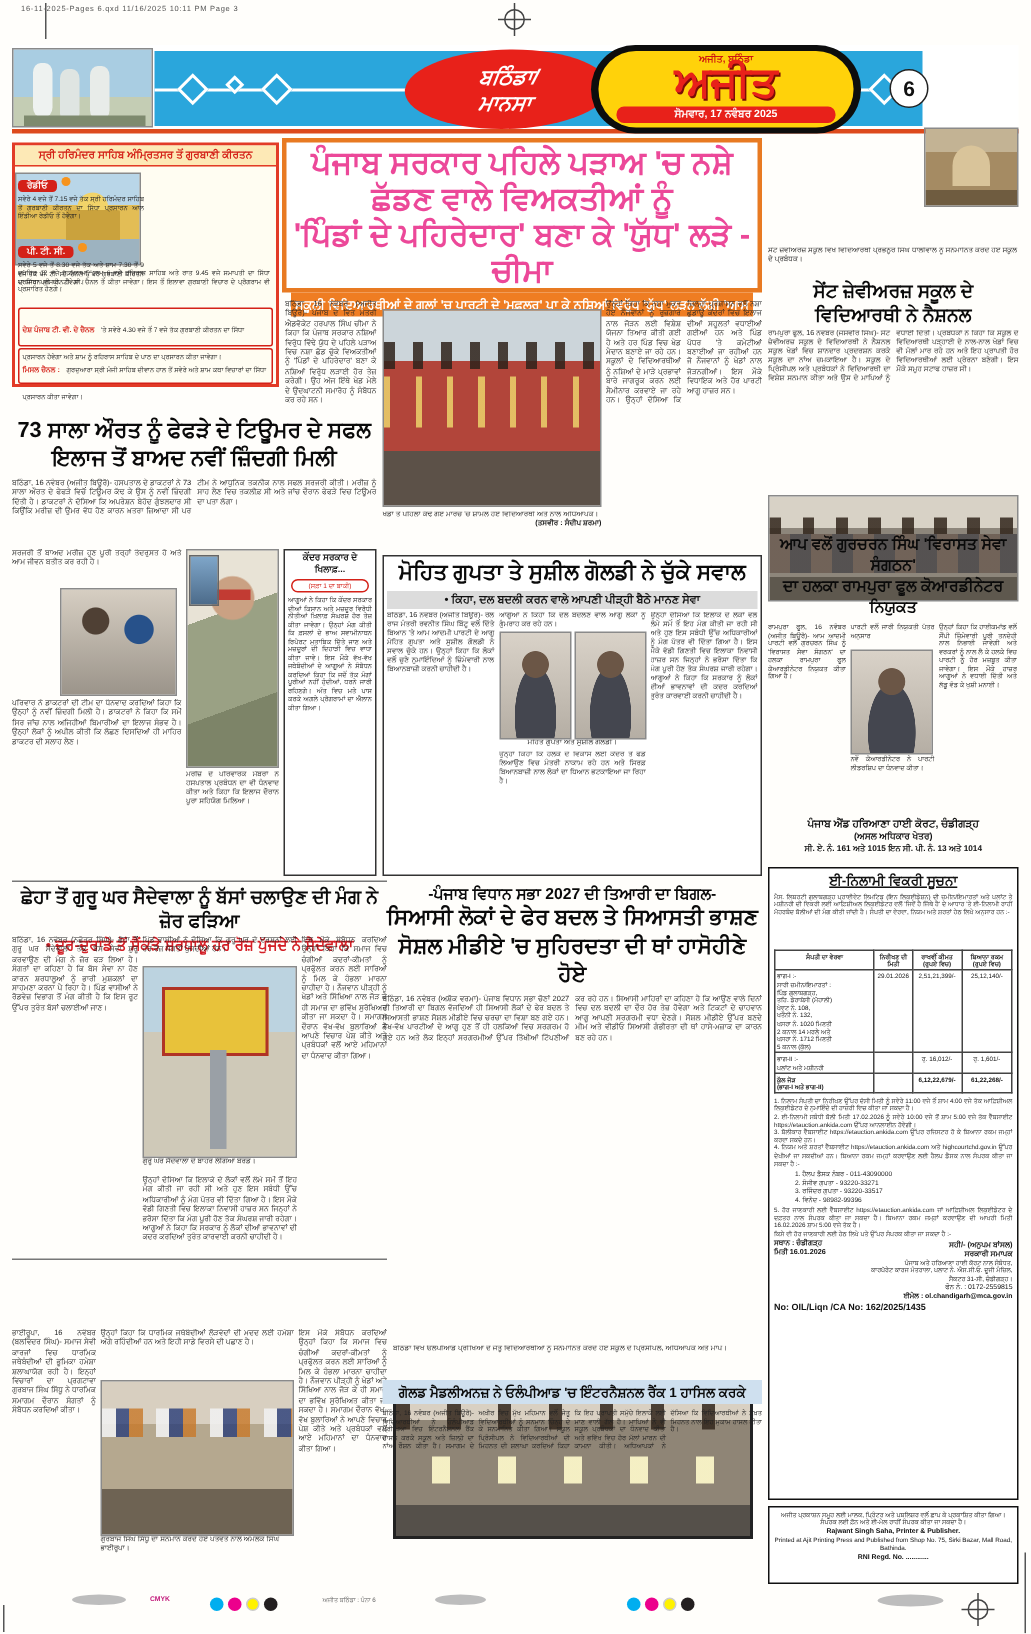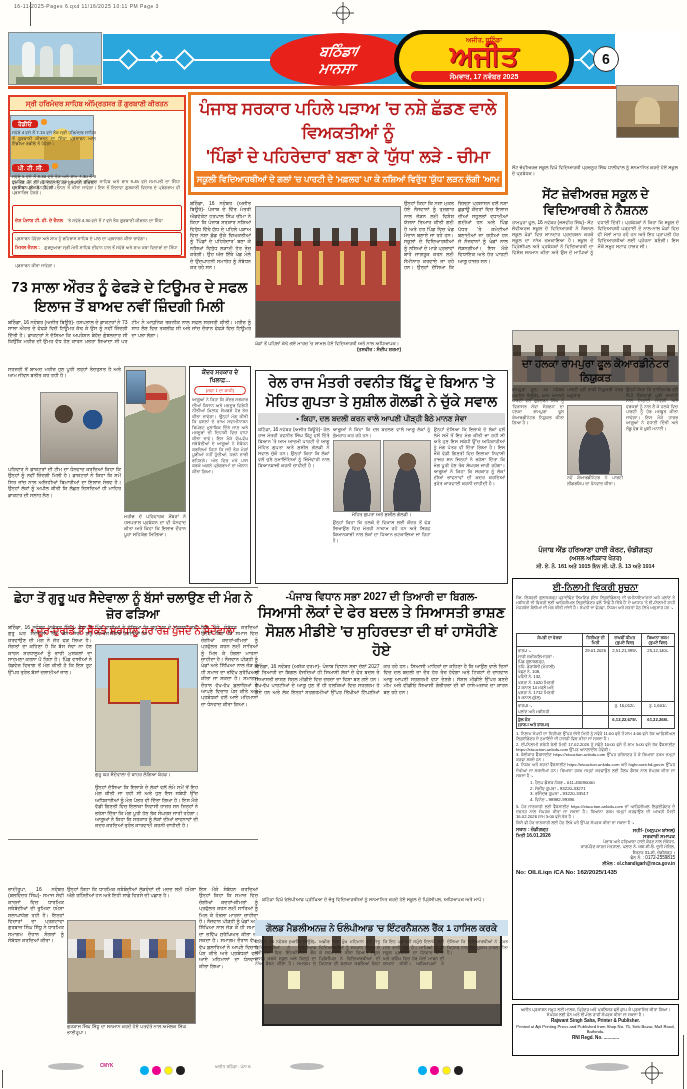--- a/index.html
+++ b/index.html
@@ -65,21 +65,21 @@
 .kirtan-title{height:14px;background:#fde9b6;color:#d42118;font-size:7px;line-height:14px;font-weight:800;text-align:center;border-bottom:1px solid #e23b27;overflow:hidden}
 .pill{display:inline-block;background:#d42118;color:#fff;font-size:6px;line-height:8px;font-weight:bold;padding:0 6px;border-radius:3px;margin:1px 0}
 .sun{display:inline-block;width:6px;height:6px;border-radius:50%;background:#f7941d;margin-left:3px;vertical-align:middle}
 .inner-red{border:1px solid #d42118;border-radius:2px;padding:2px;margin:2px}
 .inner-red b{color:#d42118;font-size:4.8px}
 
 .h15{font-size:14.5px;line-height:19px;font-weight:800;text-align:center;color:#0a0a0a}
 .h13{font-size:12.5px;line-height:16px;font-weight:800;text-align:center;color:#0a0a0a}
 .h11{font-size:10.5px;line-height:14px;font-weight:800;text-align:center;color:#0a0a0a}
 .mainbox{left:188px;top:92px;width:320px;height:103px;border:3px solid #e87a22;background:#fff;padding:2px 3px}
-.mainbox .l{font-size:17px;line-height:24px;font-weight:800;text-align:center;color:#b91c1c}
+.mainbox .l{font-size:21px;line-height:24px;font-weight:800;text-align:center;color:#ec4899}
 .mainbar{margin-top:2px;height:16px;background:#ef7d22;color:#fff;font-size:8.5px;line-height:16px;font-weight:bold;text-align:center;overflow:hidden}
 .graybar{height:12px;background:#dcdcdc;color:#111;font-size:7.5px;line-height:12px;font-weight:bold;text-align:center;margin:2px 0;overflow:hidden}
 .redsub{color:#d41f26;font-weight:800;font-size:10px;line-height:13px;text-align:center}
 .bluebar{background:#cfe0ef;font-size:9px;line-height:16px;font-weight:800;text-align:center;color:#0a0a0a;overflow:hidden}
 .kendar{border:1px solid #333;padding:2px;background:#fff}
 .kendar .hd{font-size:6px;line-height:7.5px;font-weight:800;text-align:center}
 .kendar .pl{display:block;width:52px;margin:2px auto;border:1px solid #d42118;border-radius:6px;color:#d42118;font-size:4.4px;line-height:7px;text-align:center}
 
 .court{text-align:center;font-weight:800}
 .aucbox{border:1.5px solid #111;background:#fff;padding:3px}
@@ -218,21 +218,20 @@
   </section>
   <div class="abs t5" style="left:190px;top:200px;width:61px;height:164px">ਬਠਿੰਡਾ, 16 ਨਵੰਬਰ (ਅਜੀਤ ਬਿਊਰੋ)- ਪੰਜਾਬ ਦੇ ਵਿੱਤ ਮੰਤਰੀ ਐਡਵੋਕੇਟ ਹਰਪਾਲ ਸਿੰਘ ਚੀਮਾ ਨੇ ਕਿਹਾ ਕਿ ਪੰਜਾਬ ਸਰਕਾਰ ਨਸ਼ਿਆਂ ਵਿਰੁੱਧ ਵਿੱਢੇ ਯੁੱਧ ਦੇ ਪਹਿਲੇ ਪੜਾਅ ਵਿਚ ਨਸ਼ਾ ਛੱਡ ਚੁੱਕੇ ਵਿਅਕਤੀਆਂ ਨੂੰ 'ਪਿੰਡਾਂ ਦੇ ਪਹਿਰੇਦਾਰ' ਬਣਾ ਕੇ ਨਸ਼ਿਆਂ ਵਿਰੁੱਧ ਲੜਾਈ ਹੋਰ ਤੇਜ਼ ਕਰੇਗੀ। ਉਹ ਅੱਜ ਇੱਥੇ ਖੇਡ ਮੇਲੇ ਦੇ ਉਦਘਾਟਨੀ ਸਮਾਰੋਹ ਨੂੰ ਸੰਬੋਧਨ ਕਰ ਰਹੇ ਸਨ।</div>
   <div class="abs ph ph-march" style="left:255px;top:206px;width:146px;height:132px"></div>
   <div class="abs cap" style="left:255px;top:341px;width:146px;height:22px">
     <span>ਖੇਡਾਂ ਤੋਂ ਪਹਿਲਾਂ ਕੱਢੇ ਗਏ ਮਾਰਚ 'ਚ ਸ਼ਾਮਲ ਹੋਏ ਵਿਦਿਆਰਥੀ ਅਤੇ ਨਾਲ ਅਧਿਆਪਕ।</span>
     <span class="credit">(ਤਸਵੀਰ : ਸੰਦੀਪ ਸ਼ਰਮਾ)</span>
   </div>
   <div class="abs t5 cols2" style="left:404px;top:200px;width:104px;height:164px">ਉਨ੍ਹਾਂ ਕਿਹਾ ਕਿ ਨਸ਼ਾ ਮੁਕਤ ਹੋਏ ਨੌਜਵਾਨਾਂ ਨੂੰ ਰੁਜ਼ਗਾਰ ਨਾਲ ਜੋੜਨ ਲਈ ਵਿਸ਼ੇਸ਼ ਯੋਜਨਾ ਤਿਆਰ ਕੀਤੀ ਗਈ ਹੈ ਅਤੇ ਹਰ ਪਿੰਡ ਵਿਚ ਖੇਡ ਮੈਦਾਨ ਬਣਾਏ ਜਾ ਰਹੇ ਹਨ। ਸਕੂਲਾਂ ਦੇ ਵਿਦਿਆਰਥੀਆਂ ਨੂੰ ਨਸ਼ਿਆਂ ਦੇ ਮਾੜੇ ਪ੍ਰਭਾਵਾਂ ਬਾਰੇ ਜਾਗਰੂਕ ਕਰਨ ਲਈ ਸੈਮੀਨਾਰ ਕਰਵਾਏ ਜਾ ਰਹੇ ਹਨ। ਉਨ੍ਹਾਂ ਦੱਸਿਆ ਕਿ ਜ਼ਿਲ੍ਹਾ ਪ੍ਰਸ਼ਾਸਨ ਵਲੋਂ ਨਸ਼ਾ ਛੁਡਾਊ ਕੇਂਦਰਾਂ ਵਿਚ ਇਲਾਜ ਦੀਆਂ ਸਹੂਲਤਾਂ ਵਧਾਈਆਂ ਗਈਆਂ ਹਨ ਅਤੇ ਪਿੰਡ ਪੱਧਰ 'ਤੇ ਕਮੇਟੀਆਂ ਬਣਾਈਆਂ ਜਾ ਰਹੀਆਂ ਹਨ ਜੋ ਨੌਜਵਾਨਾਂ ਨੂੰ ਖੇਡਾਂ ਨਾਲ ਜੋੜਨਗੀਆਂ। ਇਸ ਮੌਕੇ ਵਿਧਾਇਕ ਅਤੇ ਹੋਰ ਪਾਰਟੀ ਆਗੂ ਹਾਜ਼ਰ ਸਨ।</div>
 
   <section class="abs" style="left:255px;top:370px;width:253px;height:214px;border:1px solid #333;padding:2px;background:#fff">
-    <h2 class="h15">ਰੇਲ ਰਾਜ ਮੰਤਰੀ ਰਵਨੀਤ ਬਿੱਟੂ ਦੇ ਬਿਆਨ 'ਤੇ</h2>
     <h2 class="h15">ਮੋਹਿਤ ਗੁਪਤਾ ਤੇ ਸੁਸ਼ੀਲ ਗੋਲਡੀ ਨੇ ਚੁੱਕੇ ਸਵਾਲ</h2>
     <div class="graybar">• ਕਿਹਾ, ਦਲ ਬਦਲੀ ਕਰਨ ਵਾਲੇ ਆਪਣੀ ਪੀੜ੍ਹੀ ਬੈਠੇ ਮਾਨਣ ਸੇਵਾ</div>
     <div style="display:flex;gap:3px;height:148px">
       <div class="t48" style="width:74px">ਬਠਿੰਡਾ, 16 ਨਵੰਬਰ (ਅਜੀਤ ਬਿਊਰੋ)- ਰੇਲ ਰਾਜ ਮੰਤਰੀ ਰਵਨੀਤ ਸਿੰਘ ਬਿੱਟੂ ਵਲੋਂ ਦਿੱਤੇ ਬਿਆਨ 'ਤੇ ਆਮ ਆਦਮੀ ਪਾਰਟੀ ਦੇ ਆਗੂ ਮੋਹਿਤ ਗੁਪਤਾ ਅਤੇ ਸੁਸ਼ੀਲ ਗੋਲਡੀ ਨੇ ਸਵਾਲ ਚੁੱਕੇ ਹਨ। ਉਨ੍ਹਾਂ ਕਿਹਾ ਕਿ ਲੋਕਾਂ ਵਲੋਂ ਚੁਣੇ ਨੁਮਾਇੰਦਿਆਂ ਨੂੰ ਜ਼ਿੰਮੇਵਾਰੀ ਨਾਲ ਬਿਆਨਬਾਜ਼ੀ ਕਰਨੀ ਚਾਹੀਦੀ ਹੈ।</div>
       <div style="width:99px">
         <div class="t48" style="height:13px">ਆਗੂਆਂ ਨੇ ਕਿਹਾ ਕਿ ਦਲ ਬਦਲਣ ਵਾਲੇ ਆਗੂ ਲੋਕਾਂ ਨੂੰ ਗੁੰਮਰਾਹ ਕਰ ਰਹੇ ਹਨ।</div>
         <div style="display:flex;gap:2px">
           <div class="ph ph-port" style="width:48px;height:72px"></div>
           <div class="ph ph-port" style="width:48px;height:72px"></div>
         </div>
@@ -256,20 +255,21 @@
   <div class="abs t44 cols4" style="left:255px;top:939px;width:253px;height:118px">ਬਠਿੰਡਾ, 16 ਨਵੰਬਰ (ਅਜੀਤ ਬਿਊਰੋ)- ਵਿਦਿਆਰਥੀਆਂ ਨੇ ਓਲੰਪੀਆਡ ਪ੍ਰੀਖਿਆ ਵਿਚ ਇੰਟਰਨੈਸ਼ਨਲ ਰੈਂਕ ਹਾਸਲ ਕਰਕੇ ਸਕੂਲ ਅਤੇ ਜ਼ਿਲ੍ਹੇ ਦਾ ਨਾਂਅ ਰੌਸ਼ਨ ਕੀਤਾ ਹੈ। ਸਮਾਗਮ ਦੇ ਅਖ਼ੀਰ ਵਿਚ ਮੁੱਖ ਮਹਿਮਾਨ ਵਲੋਂ ਜੇਤੂ ਵਿਦਿਆਰਥੀਆਂ ਨੂੰ ਸਨਮਾਨ ਚਿੰਨ੍ਹ ਦੇ ਕੇ ਸਨਮਾਨਿਤ ਕੀਤਾ ਗਿਆ। ਸਕੂਲ ਪ੍ਰਿੰਸੀਪਲ ਨੇ ਵਿਦਿਆਰਥੀਆਂ ਦੀ ਮਿਹਨਤ ਦੀ ਸ਼ਲਾਘਾ ਕਰਦਿਆਂ ਕਿਹਾ ਕਿ ਇਹ ਪ੍ਰਾਪਤੀ ਸਮੁੱਚੇ ਇਲਾਕੇ ਲਈ ਮਾਣ ਵਾਲੀ ਗੱਲ ਹੈ। ਮਾਪਿਆਂ ਨੇ ਵੀ ਸਕੂਲ ਪ੍ਰਬੰਧਕਾਂ ਦਾ ਧੰਨਵਾਦ ਕੀਤਾ ਅਤੇ ਭਵਿੱਖ ਵਿਚ ਹੋਰ ਮੱਲਾਂ ਮਾਰਨ ਦੀ ਕਾਮਨਾ ਕੀਤੀ। ਅਧਿਆਪਕਾਂ ਨੇ ਦੱਸਿਆ ਕਿ ਵਿਦਿਆਰਥੀਆਂ ਨੇ ਸਖ਼ਤ ਮਿਹਨਤ ਨਾਲ ਇਹ ਮੁਕਾਮ ਹਾਸਲ ਕੀਤਾ ਹੈ।</div>
 
   <div class="abs ph ph-group" style="left:512px;top:92px;width:167px;height:71px"></div>
   <div class="abs cap" style="left:512px;top:165px;width:167px;height:19px">ਸੇਂਟ ਜ਼ੇਵੀਅਰਜ਼ ਸਕੂਲ ਵਿਖੇ ਵਿਦਿਆਰਥੀ ਪ੍ਰਭਨੂਰ ਸਿੰਘ ਧਾਲੀਵਾਲ ਨੂੰ ਸਨਮਾਨਿਤ ਕਰਦੇ ਹੋਏ ਸਕੂਲ ਦੇ ਪ੍ਰਬੰਧਕ।</div>
   <section class="abs" style="left:512px;top:186px;width:167px">
     <h2 class="h13">ਸੇਂਟ ਜ਼ੇਵੀਅਰਜ਼ ਸਕੂਲ ਦੇ ਵਿਦਿਆਰਥੀ ਨੇ ਨੈਸ਼ਨਲ</h2>
     <div class="t48 cols2" style="height:116px;margin-top:2px">ਰਾਮਪੁਰਾ ਫੂਲ, 16 ਨਵੰਬਰ (ਜਸਵੀਰ ਸਿੰਘ)- ਸੇਂਟ ਜ਼ੇਵੀਅਰਜ਼ ਸਕੂਲ ਦੇ ਵਿਦਿਆਰਥੀ ਨੇ ਨੈਸ਼ਨਲ ਸਕੂਲ ਖੇਡਾਂ ਵਿਚ ਸ਼ਾਨਦਾਰ ਪ੍ਰਦਰਸ਼ਨ ਕਰਕੇ ਸਕੂਲ ਦਾ ਨਾਂਅ ਚਮਕਾਇਆ ਹੈ। ਸਕੂਲ ਦੇ ਪ੍ਰਿੰਸੀਪਲ ਅਤੇ ਪ੍ਰਬੰਧਕਾਂ ਨੇ ਵਿਦਿਆਰਥੀ ਦਾ ਵਿਸ਼ੇਸ਼ ਸਨਮਾਨ ਕੀਤਾ ਅਤੇ ਉਸ ਦੇ ਮਾਪਿਆਂ ਨੂੰ ਵਧਾਈ ਦਿੱਤੀ। ਪ੍ਰਬੰਧਕਾਂ ਨੇ ਕਿਹਾ ਕਿ ਸਕੂਲ ਦੇ ਵਿਦਿਆਰਥੀ ਪੜ੍ਹਾਈ ਦੇ ਨਾਲ-ਨਾਲ ਖੇਡਾਂ ਵਿਚ ਵੀ ਮੱਲਾਂ ਮਾਰ ਰਹੇ ਹਨ ਅਤੇ ਇਹ ਪ੍ਰਾਪਤੀ ਹੋਰ ਵਿਦਿਆਰਥੀਆਂ ਲਈ ਪ੍ਰੇਰਨਾ ਬਣੇਗੀ। ਇਸ ਮੌਕੇ ਸਮੂਹ ਸਟਾਫ ਹਾਜ਼ਰ ਸੀ।</div>
   </section>
 
   <section class="abs" style="left:512px;top:356px;width:167px">
+    <h2 class="h11">ਆਪ ਵਲੋਂ ਗੁਰਚਰਨ ਸਿੰਘ 'ਵਿਰਾਸਤ ਸੇਵਾ ਸੰਗਠਨ'</h2>
     <h2 class="h11">ਦਾ ਹਲਕਾ ਰਾਮਪੁਰਾ ਫੂਲ ਕੋਆਰਡੀਨੇਟਰ ਨਿਯੁਕਤ</h2>
     <div style="display:flex;gap:3px;height:148px;margin-top:3px">
       <div class="t44" style="width:52px">ਰਾਮਪੁਰਾ ਫੂਲ, 16 ਨਵੰਬਰ (ਅਜੀਤ ਬਿਊਰੋ)- ਆਮ ਆਦਮੀ ਪਾਰਟੀ ਵਲੋਂ ਗੁਰਚਰਨ ਸਿੰਘ ਨੂੰ 'ਵਿਰਾਸਤ ਸੇਵਾ ਸੰਗਠਨ' ਦਾ ਹਲਕਾ ਰਾਮਪੁਰਾ ਫੂਲ ਕੋਆਰਡੀਨੇਟਰ ਨਿਯੁਕਤ ਕੀਤਾ ਗਿਆ ਹੈ।</div>
       <div style="width:56px">
         <div class="t44" style="height:18px">ਪਾਰਟੀ ਵਲੋਂ ਜਾਰੀ ਨਿਯੁਕਤੀ ਪੱਤਰ ਅਨੁਸਾਰ</div>
         <div class="ph ph-port" style="width:55px;height:70px"></div>
         <div class="t44" style="height:56px">ਨਵੇਂ ਕੋਆਰਡੀਨੇਟਰ ਨੇ ਪਾਰਟੀ ਲੀਡਰਸ਼ਿਪ ਦਾ ਧੰਨਵਾਦ ਕੀਤਾ।</div>
       </div>
       <div class="t44" style="width:52px">ਉਨ੍ਹਾਂ ਕਿਹਾ ਕਿ ਹਾਈਕਮਾਂਡ ਵਲੋਂ ਸੌਂਪੀ ਜ਼ਿੰਮੇਵਾਰੀ ਪੂਰੀ ਤਨਦੇਹੀ ਨਾਲ ਨਿਭਾਈ ਜਾਵੇਗੀ ਅਤੇ ਵਰਕਰਾਂ ਨੂੰ ਨਾਲ ਲੈ ਕੇ ਹਲਕੇ ਵਿਚ ਪਾਰਟੀ ਨੂੰ ਹੋਰ ਮਜ਼ਬੂਤ ਕੀਤਾ ਜਾਵੇਗਾ। ਇਸ ਮੌਕੇ ਹਾਜ਼ਰ ਆਗੂਆਂ ਨੇ ਵਧਾਈ ਦਿੱਤੀ ਅਤੇ ਲੱਡੂ ਵੰਡ ਕੇ ਖੁਸ਼ੀ ਮਨਾਈ।</div>
     </div>

